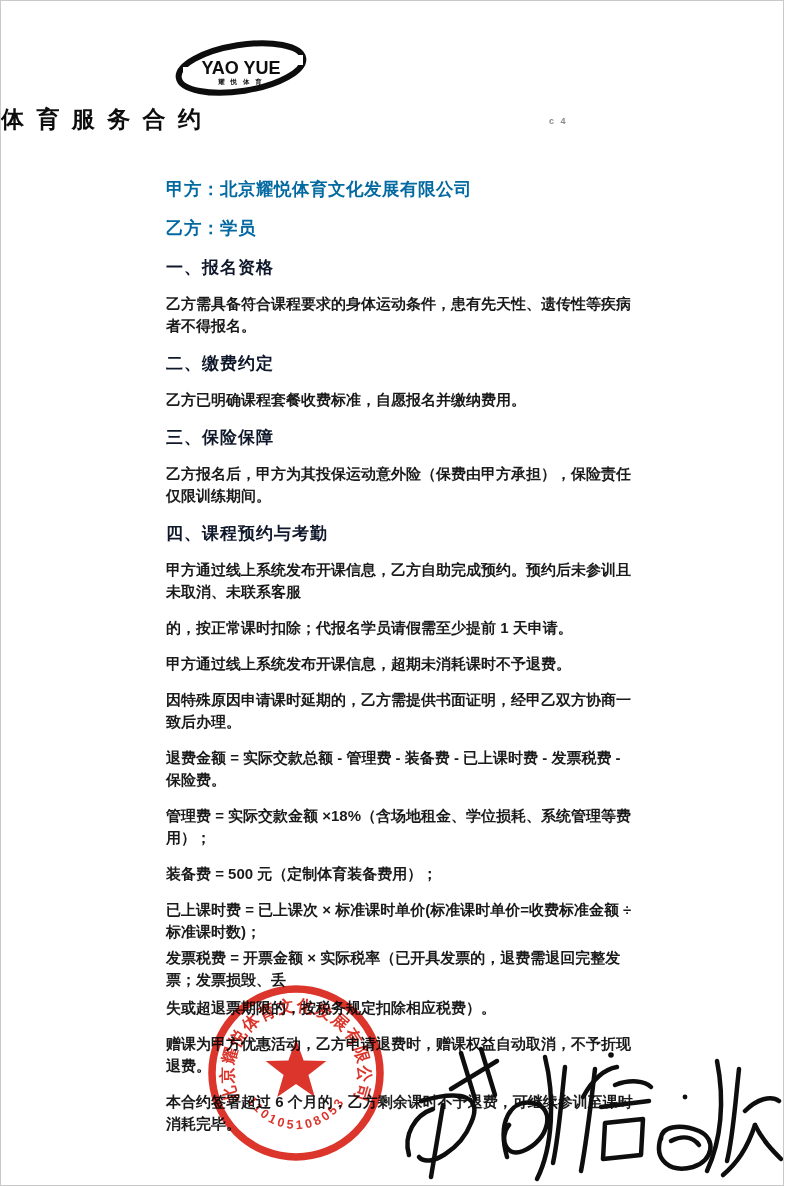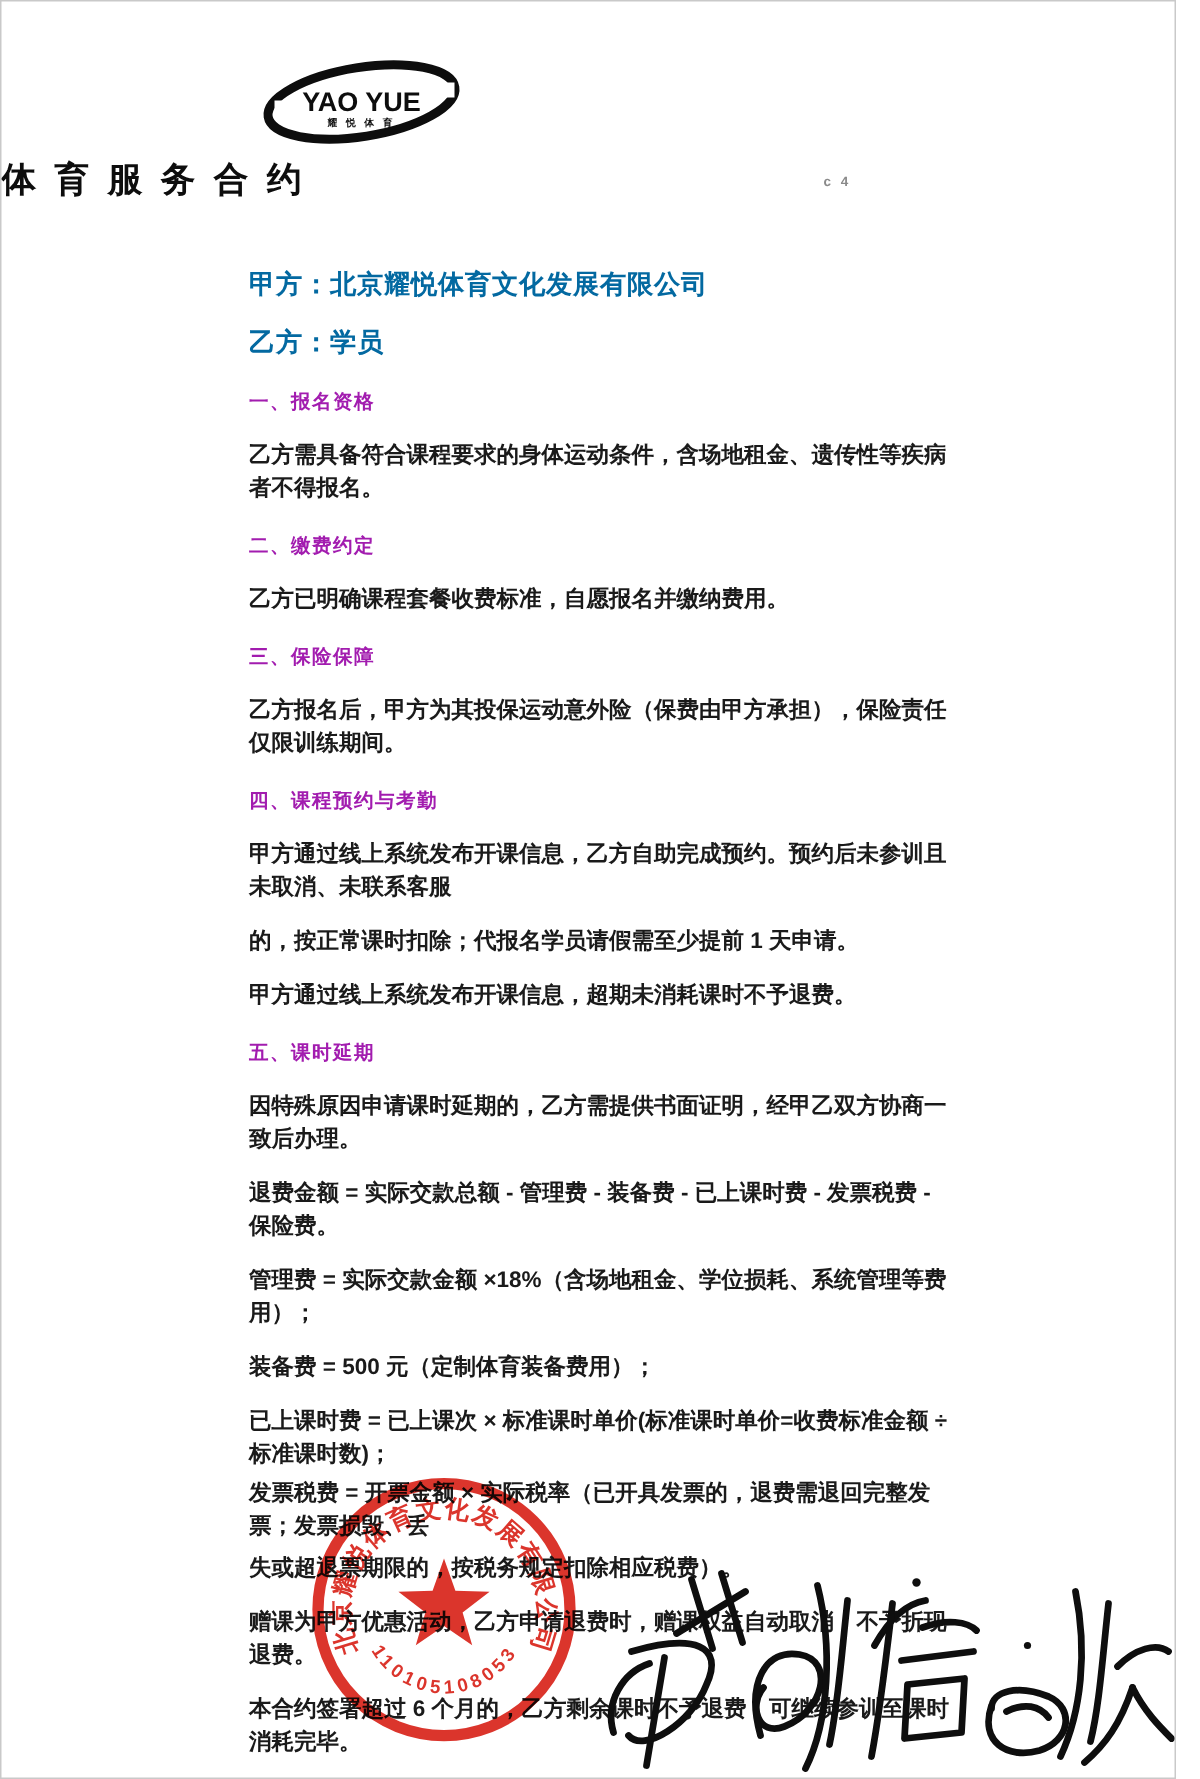--- a/index.html
+++ b/index.html
@@ -22,21 +22,21 @@
   .stray-mark{
     position:absolute;left:548px;top:12px;font-size:9px;color:#8a8a8a;
     letter-spacing:2px;font-weight:600;
   }
   .doc{
     margin-top:38px;padding:0 150px 0 165px;
     font-size:15px;line-height:22px;font-weight:600;color:#1a1a1a;
   }
   .party{font-size:17.5px;line-height:26px;font-weight:800;letter-spacing:0.5px;color:#0369a1;}
   .party-b{margin-top:13px;}
-  .sec-h{font-size:13px;line-height:22px;font-weight:800;letter-spacing:1px;color:#a21caf;margin-top:16px;}
+  .sec-h{font-size:17px;line-height:22px;font-weight:800;letter-spacing:1px;color:#0f172a;margin-top:16px;}
   .line{margin-top:14px;}
   .line.tight{margin-top:4px;}
   .line.tight2{margin-top:6px;}
   .stamp{
     position:absolute;left:203px;top:980px;width:184px;height:184px;
     mix-blend-mode:multiply;opacity:0.93;
   }
   .signature{
     position:absolute;left:398px;top:1038px;width:385px;height:150px;
     pointer-events:none;
@@ -61,34 +61,33 @@
   <div class="title-row">
     <span class="title">体 育 服 务 合 约</span>
     <span class="stray-mark">c 4</span>
   </div>
 
   <div class="doc">
     <div class="party party-a">甲方：北京耀悦体育文化发展有限公司</div>
     <div class="party party-b">乙方：学员</div>
 
     <div class="sec-h">一、报名资格</div>
-    <div class="line">乙方需具备符合课程要求的身体运动条件，含场地租金、遗传性等疾病者不得报名。</div>
+    <div class="line">乙方需具备符合课程要求的身体运动条件，患有先天性、遗传性等疾病者不得报名。</div>
 
     <div class="sec-h">二、缴费约定</div>
     <div class="line">乙方已明确课程套餐收费标准，自愿报名并缴纳费用。</div>
 
     <div class="sec-h">三、保险保障</div>
     <div class="line">乙方报名后，甲方为其投保运动意外险（保费由甲方承担），保险责任仅限训练期间。</div>
 
     <div class="sec-h">四、课程预约与考勤</div>
     <div class="line">甲方通过线上系统发布开课信息，乙方自助完成预约。预约后未参训且未取消、未联系客服</div>
     <div class="line">的，按正常课时扣除；代报名学员请假需至少提前 1 天申请。</div>
     <div class="line">甲方通过线上系统发布开课信息，超期未消耗课时不予退费。</div>
 
-    <div class="sec-h">五、课时延期</div>
     <div class="line">因特殊原因申请课时延期的，乙方需提供书面证明，经甲乙双方协商一致后办理。</div>
 
     <div class="line">退费金额 = 实际交款总额 - 管理费 - 装备费 - 已上课时费 - 发票税费 - 保险费。</div>
     <div class="line">管理费 = 实际交款金额 ×18%（含场地租金、学位损耗、系统管理等费用）；</div>
     <div class="line">装备费 = 500 元（定制体育装备费用）；</div>
     <div class="line">已上课时费 = 已上课次 × 标准课时单价(标准课时单价=收费标准金额 ÷ 标准课时数)；</div>
     <div class="line tight">发票税费 = 开票金额 × 实际税率（已开具发票的，退费需退回完整发票；发票损毁、丢</div>
     <div class="line tight2">失或超退票期限的，按税务规定扣除相应税费）。</div>
     <div class="line">赠课为甲方优惠活动，乙方申请退费时，赠课权益自动取消，不予折现退费。</div>
     <div class="line">本合约签署超过 6 个月的，乙方剩余课时不予退费，可继续参训至课时消耗完毕。</div>

